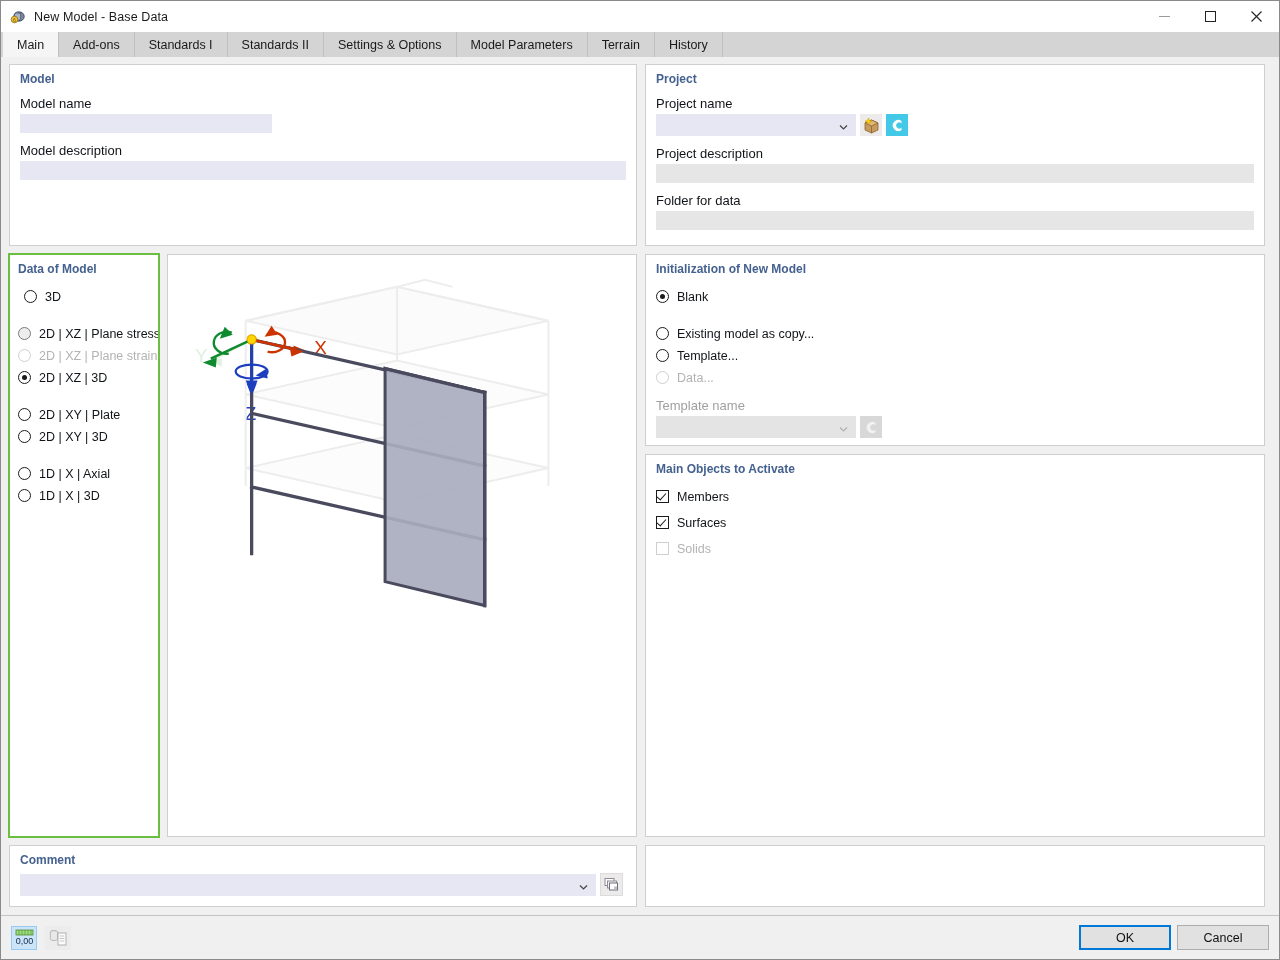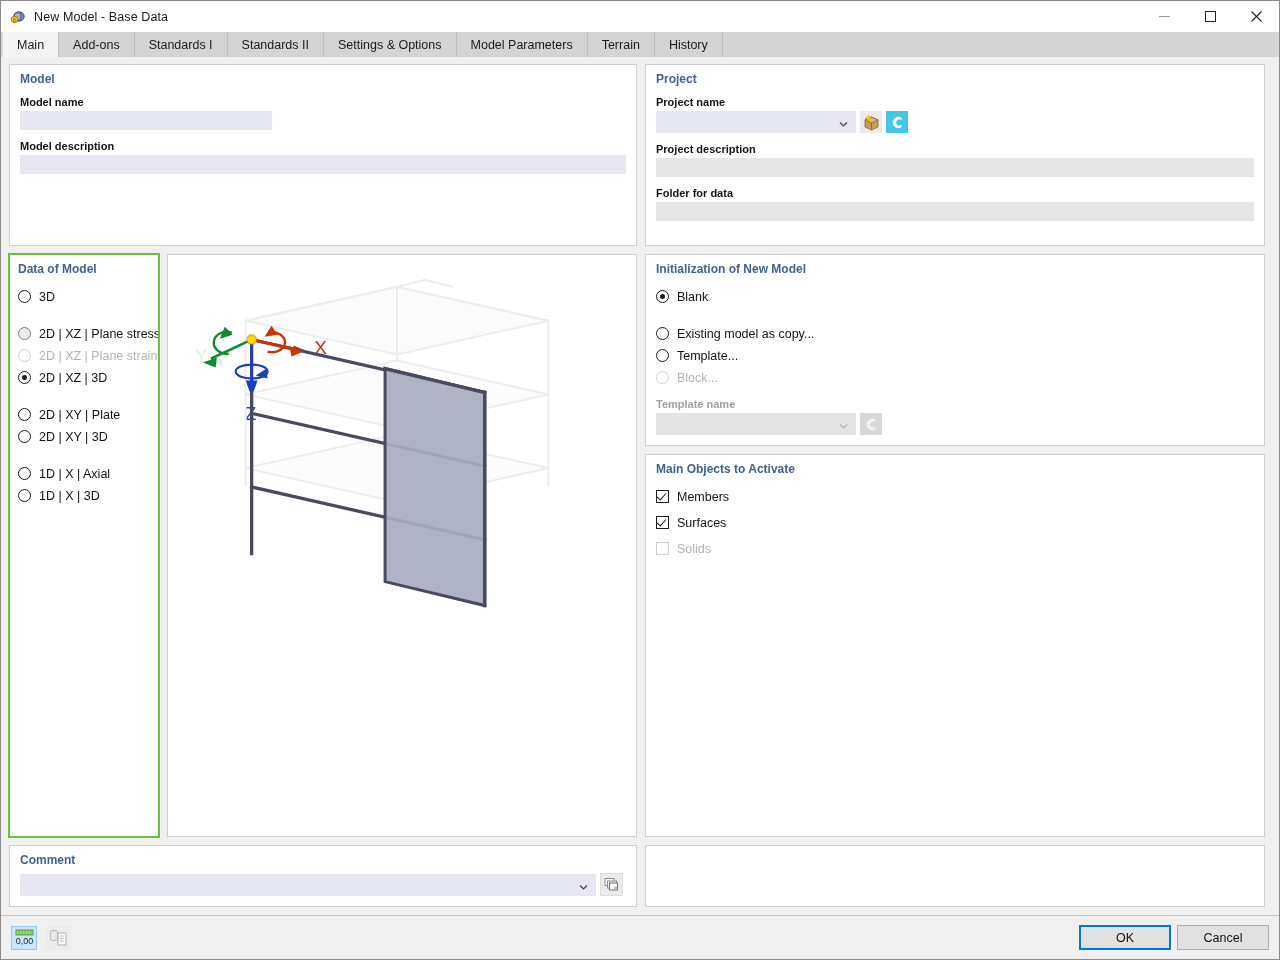--- a/index.html
+++ b/index.html
@@ -87,23 +87,22 @@
     box-sizing: border-box;
     position: relative;
   }
   .panel-title {
     color: #44618f;
     font-weight: bold;
     font-size: 12px;
     padding: 7px 0 0 10px;
   }
   .field-label {
-    font-size: 11px; color: #111418;
+    font-size: 13px; color: #111418;
     padding: 10px 0 3px 10px;
-    font-weight: bold;
   }
   .field-label.dim { color: #a0a0a0; }
 
   input.txt, .fakeinput {
     background: #e6e7f2;
     border: none;
     height: 19px;
     box-sizing: border-box;
     font-family: "Liberation Sans", sans-serif;
     font-size: 12px;
@@ -283,21 +282,21 @@
             <input class="txt" style="width: 606px;" value="">
           </div>
         </div>
 
         <div style="display:flex; gap:8px; flex:1; min-height:0;">
 
           <div class="panel highlight-green" style="width:150px;">
             <div class="panel-title" style="padding-left:8px;">Data of Model</div>
 
             <div style="height:12px;"></div>
-            <div class="opt" style="padding-left:8px;">
+            <div class="opt" style="padding-left:14px;">
               <span class="radio"></span>
               <span class="lbl">3D</span>
             </div>
 
             <div style="height:20px;"></div>
             <div class="opt" style="padding-left:8px;">
               <span class="radio hover"></span>
               <span class="lbl">2D | XZ | Plane stress</span>
             </div>
             <div style="height:5px;"></div>
@@ -493,21 +492,21 @@
             <span class="lbl">Existing model as copy...</span>
           </div>
           <div style="height:5px;"></div>
           <div class="opt">
             <span class="radio"></span>
             <span class="lbl">Template...</span>
           </div>
           <div style="height:5px;"></div>
           <div class="opt dim">
             <span class="radio dim"></span>
-            <span class="lbl">Block...</span>
+            <span class="lbl">Data...</span>
           </div>
 
           <div class="field-label dim" style="padding-top:12px;">Template name</div>
           <div class="row-inline">
             <div class="combo disabled" style="width:200px;">
               <input class="txt" style="width: 100%; height: 22px; background: transparent;" disabled="" value="">
               <span class="chev">
                 <svg width="9" height="9" viewBox="0 0 9 9">
                     <polyline points="1,3 4.5,6.5 8,3" fill="none" stroke="#b0b0b0" stroke-width="1.2"></polyline>
                   </svg>

